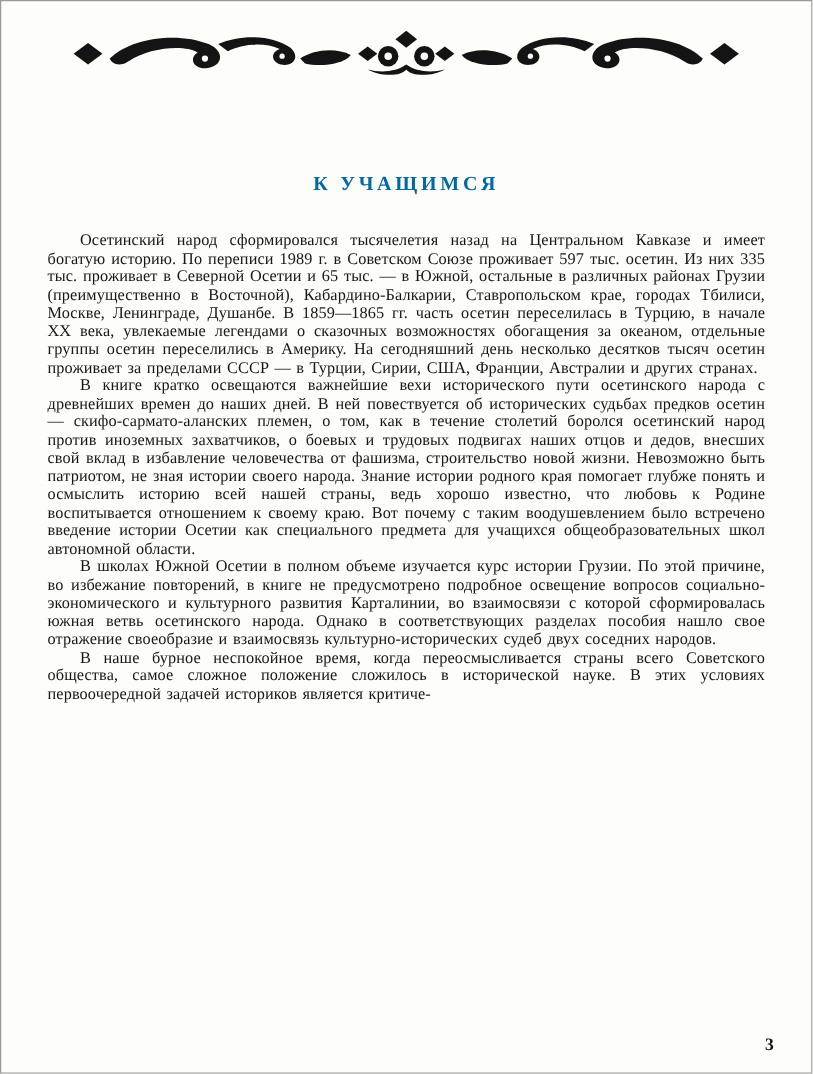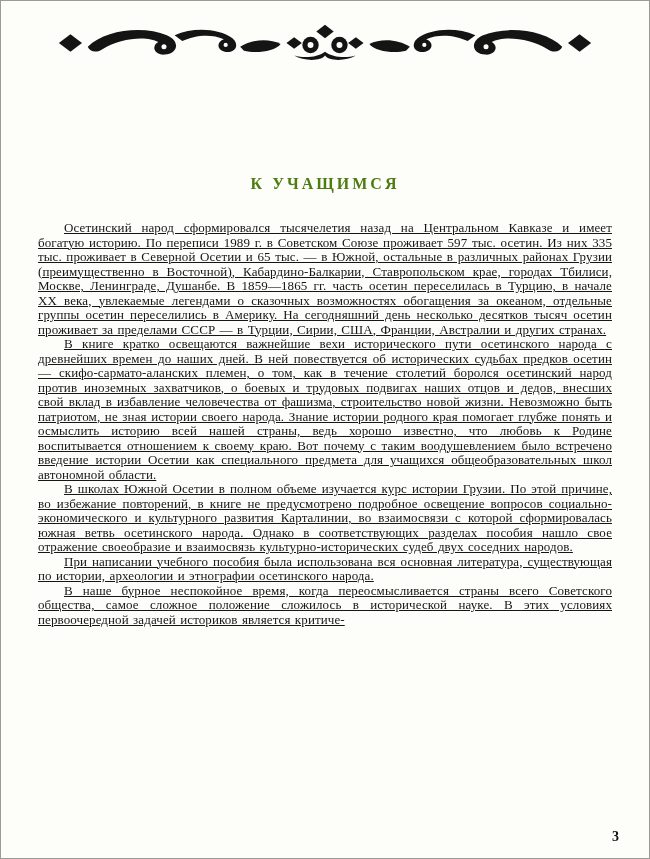--- a/index.html
+++ b/index.html
@@ -15,39 +15,38 @@
     font-family: "Liberation Serif", "DejaVu Serif", serif;
     color: #161616;
   }
   .ornament {
     width: 540px;
     margin: 20px auto 0 auto;
     text-align: center;
   }
   .ornament svg { display: block; width: 540px; height: 44px; }
   h1.title {
-    margin: 110px 0 28px 0;
+    margin: 74px 0 28px 0;
     text-align: center;
     font-size: 16px;
     font-weight: bold;
     letter-spacing: 3px;
-    color: #4d7c0f;
+    color: #0369a1;
   }
   .body-text {
     padding: 0 37px;
     text-align: justify;
     font-size: 13px;
     line-height: 14.5px;
     letter-spacing: 0.1px;
     word-spacing: 1px;
   }
   .body-text p {
     margin: 0;
     text-indent: 26px;
-    text-decoration: underline;
   }
   .page-number {
     position: absolute;
     right: 30px;
     bottom: 13px;
     font-size: 14px;
     font-weight: bold;
     color: #111;
   }
 </style>
@@ -81,19 +80,18 @@
       </g>
     </svg>
   </div>
 
   <h1 class="title">К УЧАЩИМСЯ</h1>
 
   <div class="body-text">
     <p>Осетинский народ сформировался тысячелетия назад на Центральном Кавказе и имеет богатую историю. По переписи 1989 г. в Советском Союзе проживает 597 тыс. осетин. Из них 335 тыс. проживает в Северной Осетии и 65 тыс. — в Южной, остальные в различных районах Грузии (преимущественно в Восточной), Кабардино-Балкарии, Ставропольском крае, городах Тбилиси, Москве, Ленинграде, Душанбе. В 1859—1865 гг. часть осетин переселилась в Турцию, в начале XX века, увлекаемые легендами о сказочных возможностях обогащения за океаном, отдельные группы осетин переселились в Америку. На сегодняшний день несколько десятков тысяч осетин проживает за пределами СССР — в Турции, Сирии, США, Франции, Австралии и других странах.</p>
     <p>В книге кратко освещаются важнейшие вехи исторического пути осетинского народа с древнейших времен до наших дней. В ней повествуется об исторических судьбах предков осетин — скифо-сармато-аланских племен, о том, как в течение столетий боролся осетинский народ против иноземных захватчиков, о боевых и трудовых подвигах наших отцов и дедов, внесших свой вклад в избавление человечества от фашизма, строительство новой жизни. Невозможно быть патриотом, не зная истории своего народа. Знание истории родного края помогает глубже понять и осмыслить историю всей нашей страны, ведь хорошо известно, что любовь к Родине воспитывается отношением к своему краю. Вот почему с таким воодушевлением было встречено введение истории Осетии как специального предмета для учащихся общеобразовательных школ автономной области.</p>
     <p>В школах Южной Осетии в полном объеме изучается курс истории Грузии. По этой причине, во избежание повторений, в книге не предусмотрено подробное освещение вопросов социально-экономического и культурного развития Карталинии, во взаимосвязи с которой сформировалась южная ветвь осетинского народа. Однако в соответствующих разделах пособия нашло свое отражение своеобразие и взаимосвязь культурно-исторических судеб двух соседних народов.</p>
-    <p>При написании учебного пособия была использована вся основная литература, существующая по истории, археологии и этнографии осетинского народа.</p>
     <p>В наше бурное неспокойное время, когда переосмысливается страны всего Советского общества, самое сложное положение сложилось в исторической науке. В этих условиях первоочередной задачей историков является критиче-</p>
   </div>
 
   <div class="page-number">3</div>
 
 </div>
 
 </body></html>

